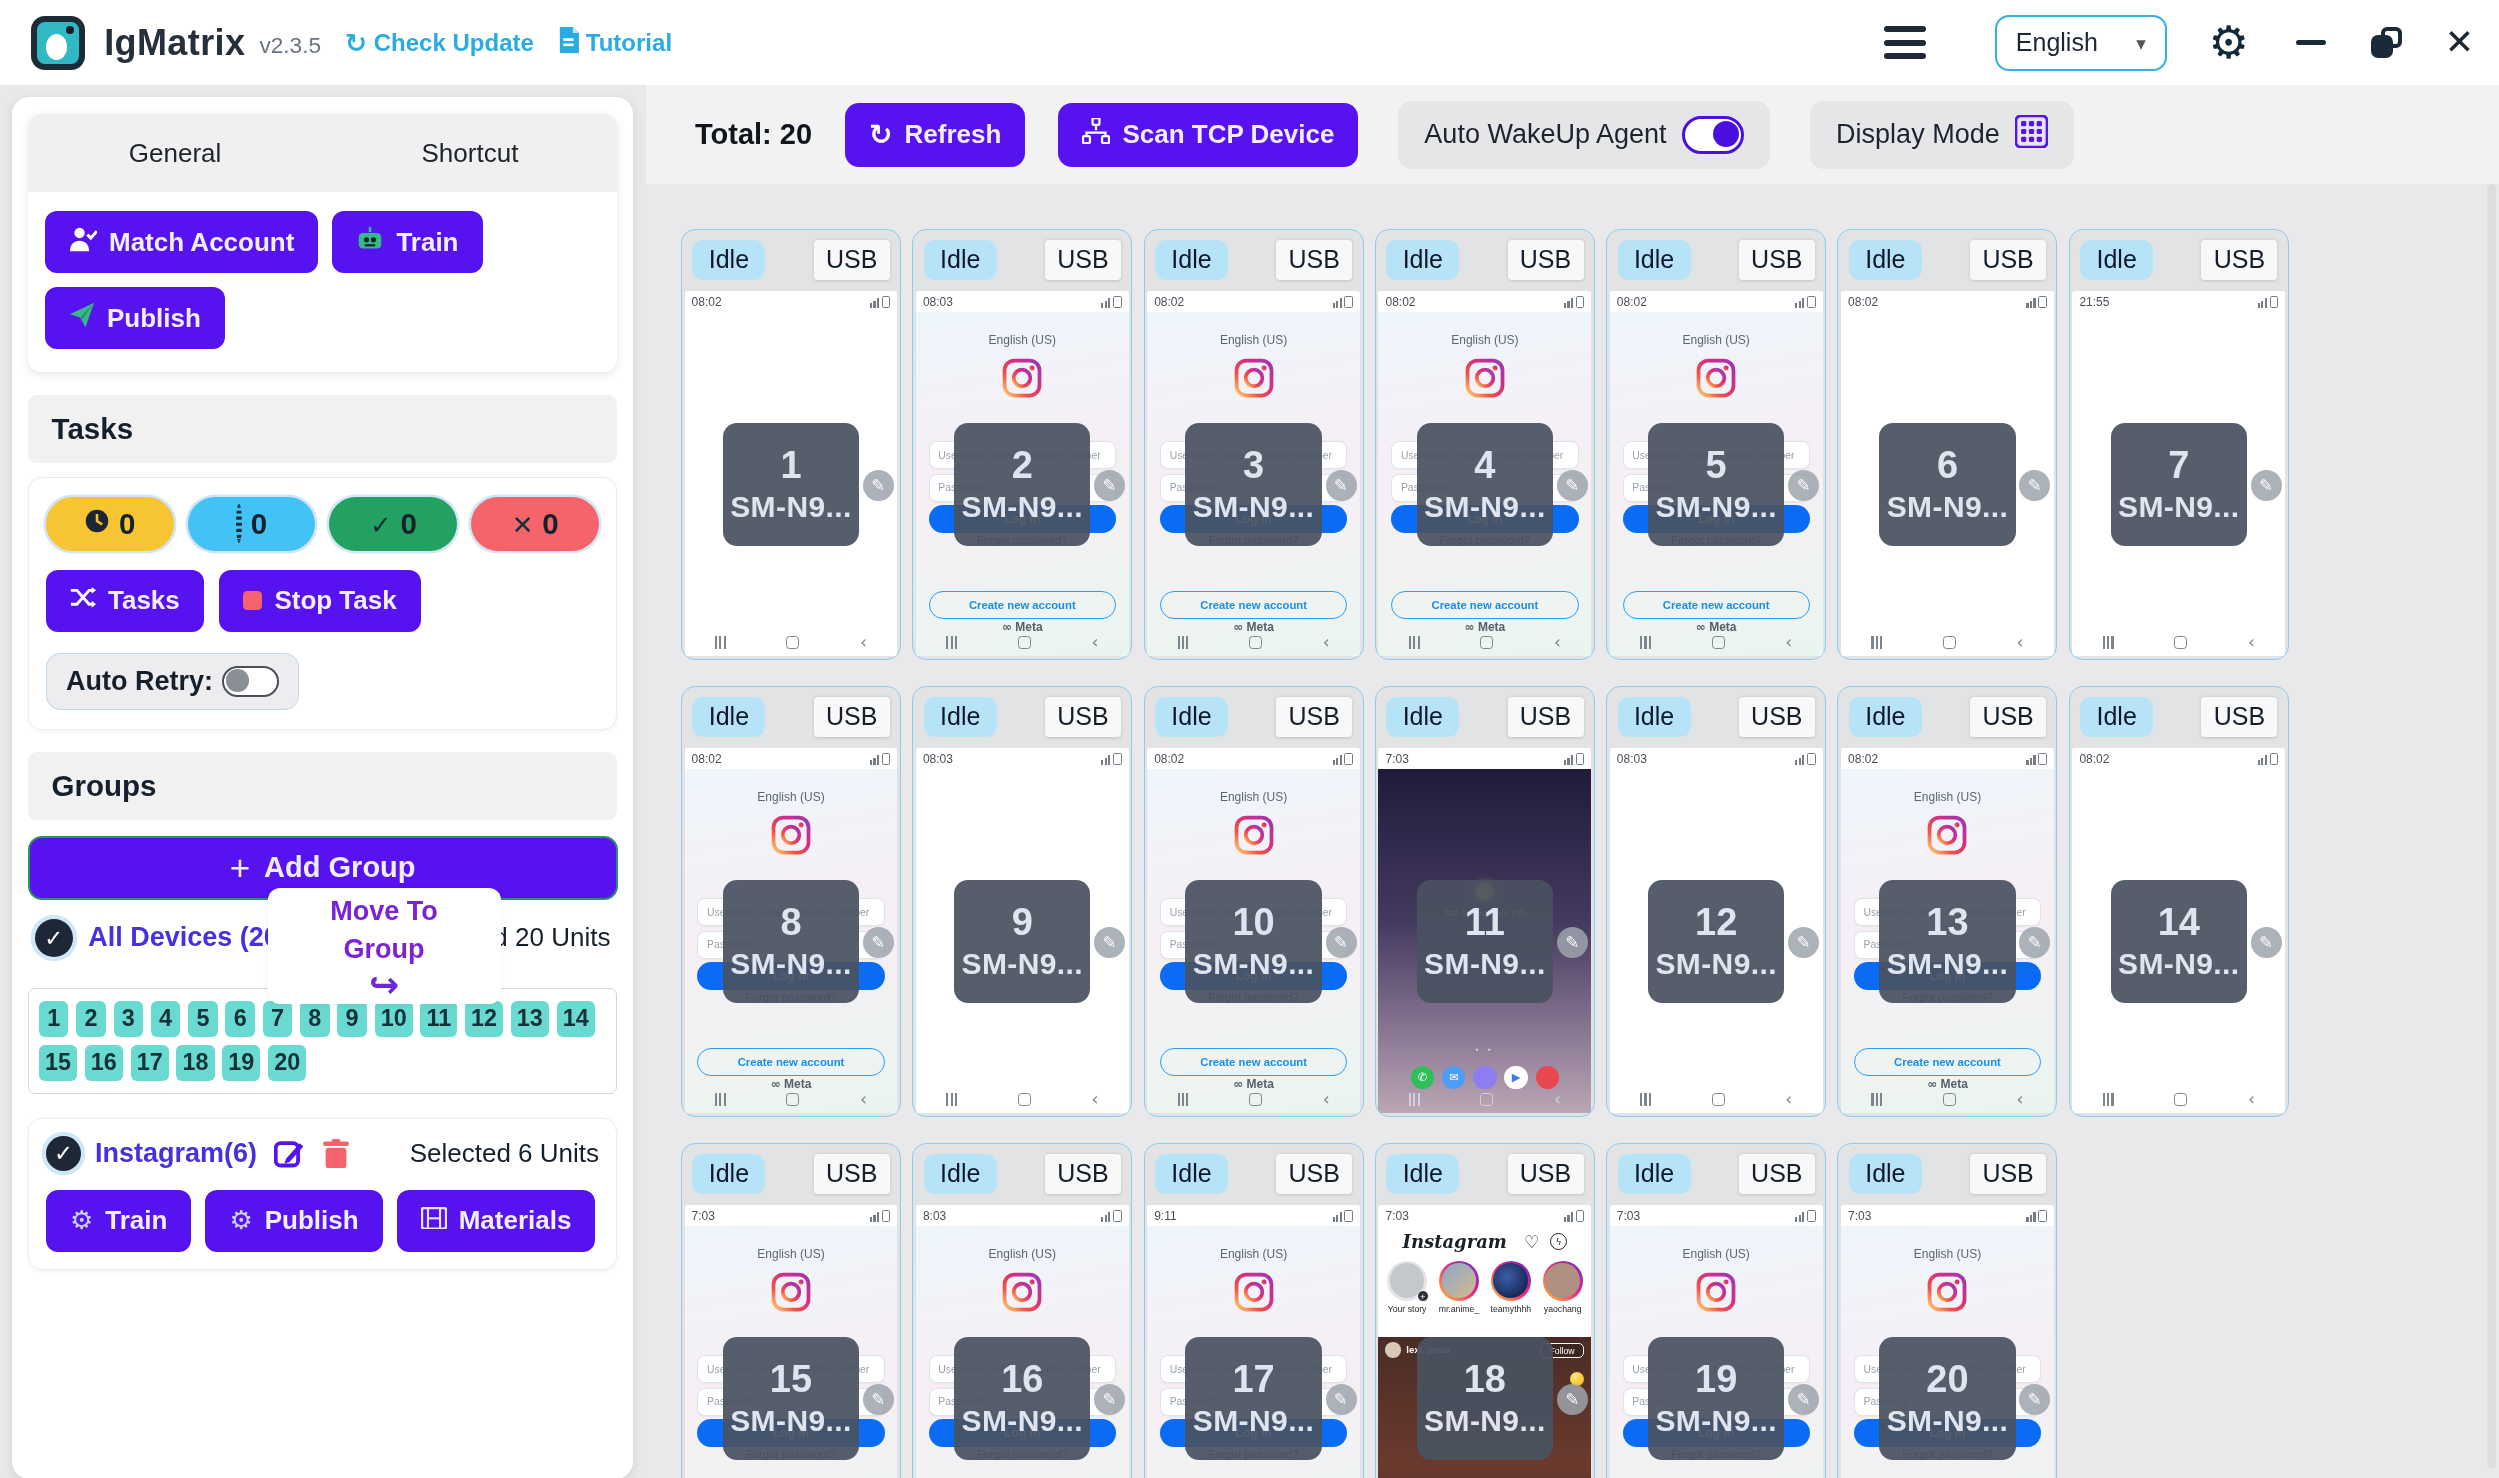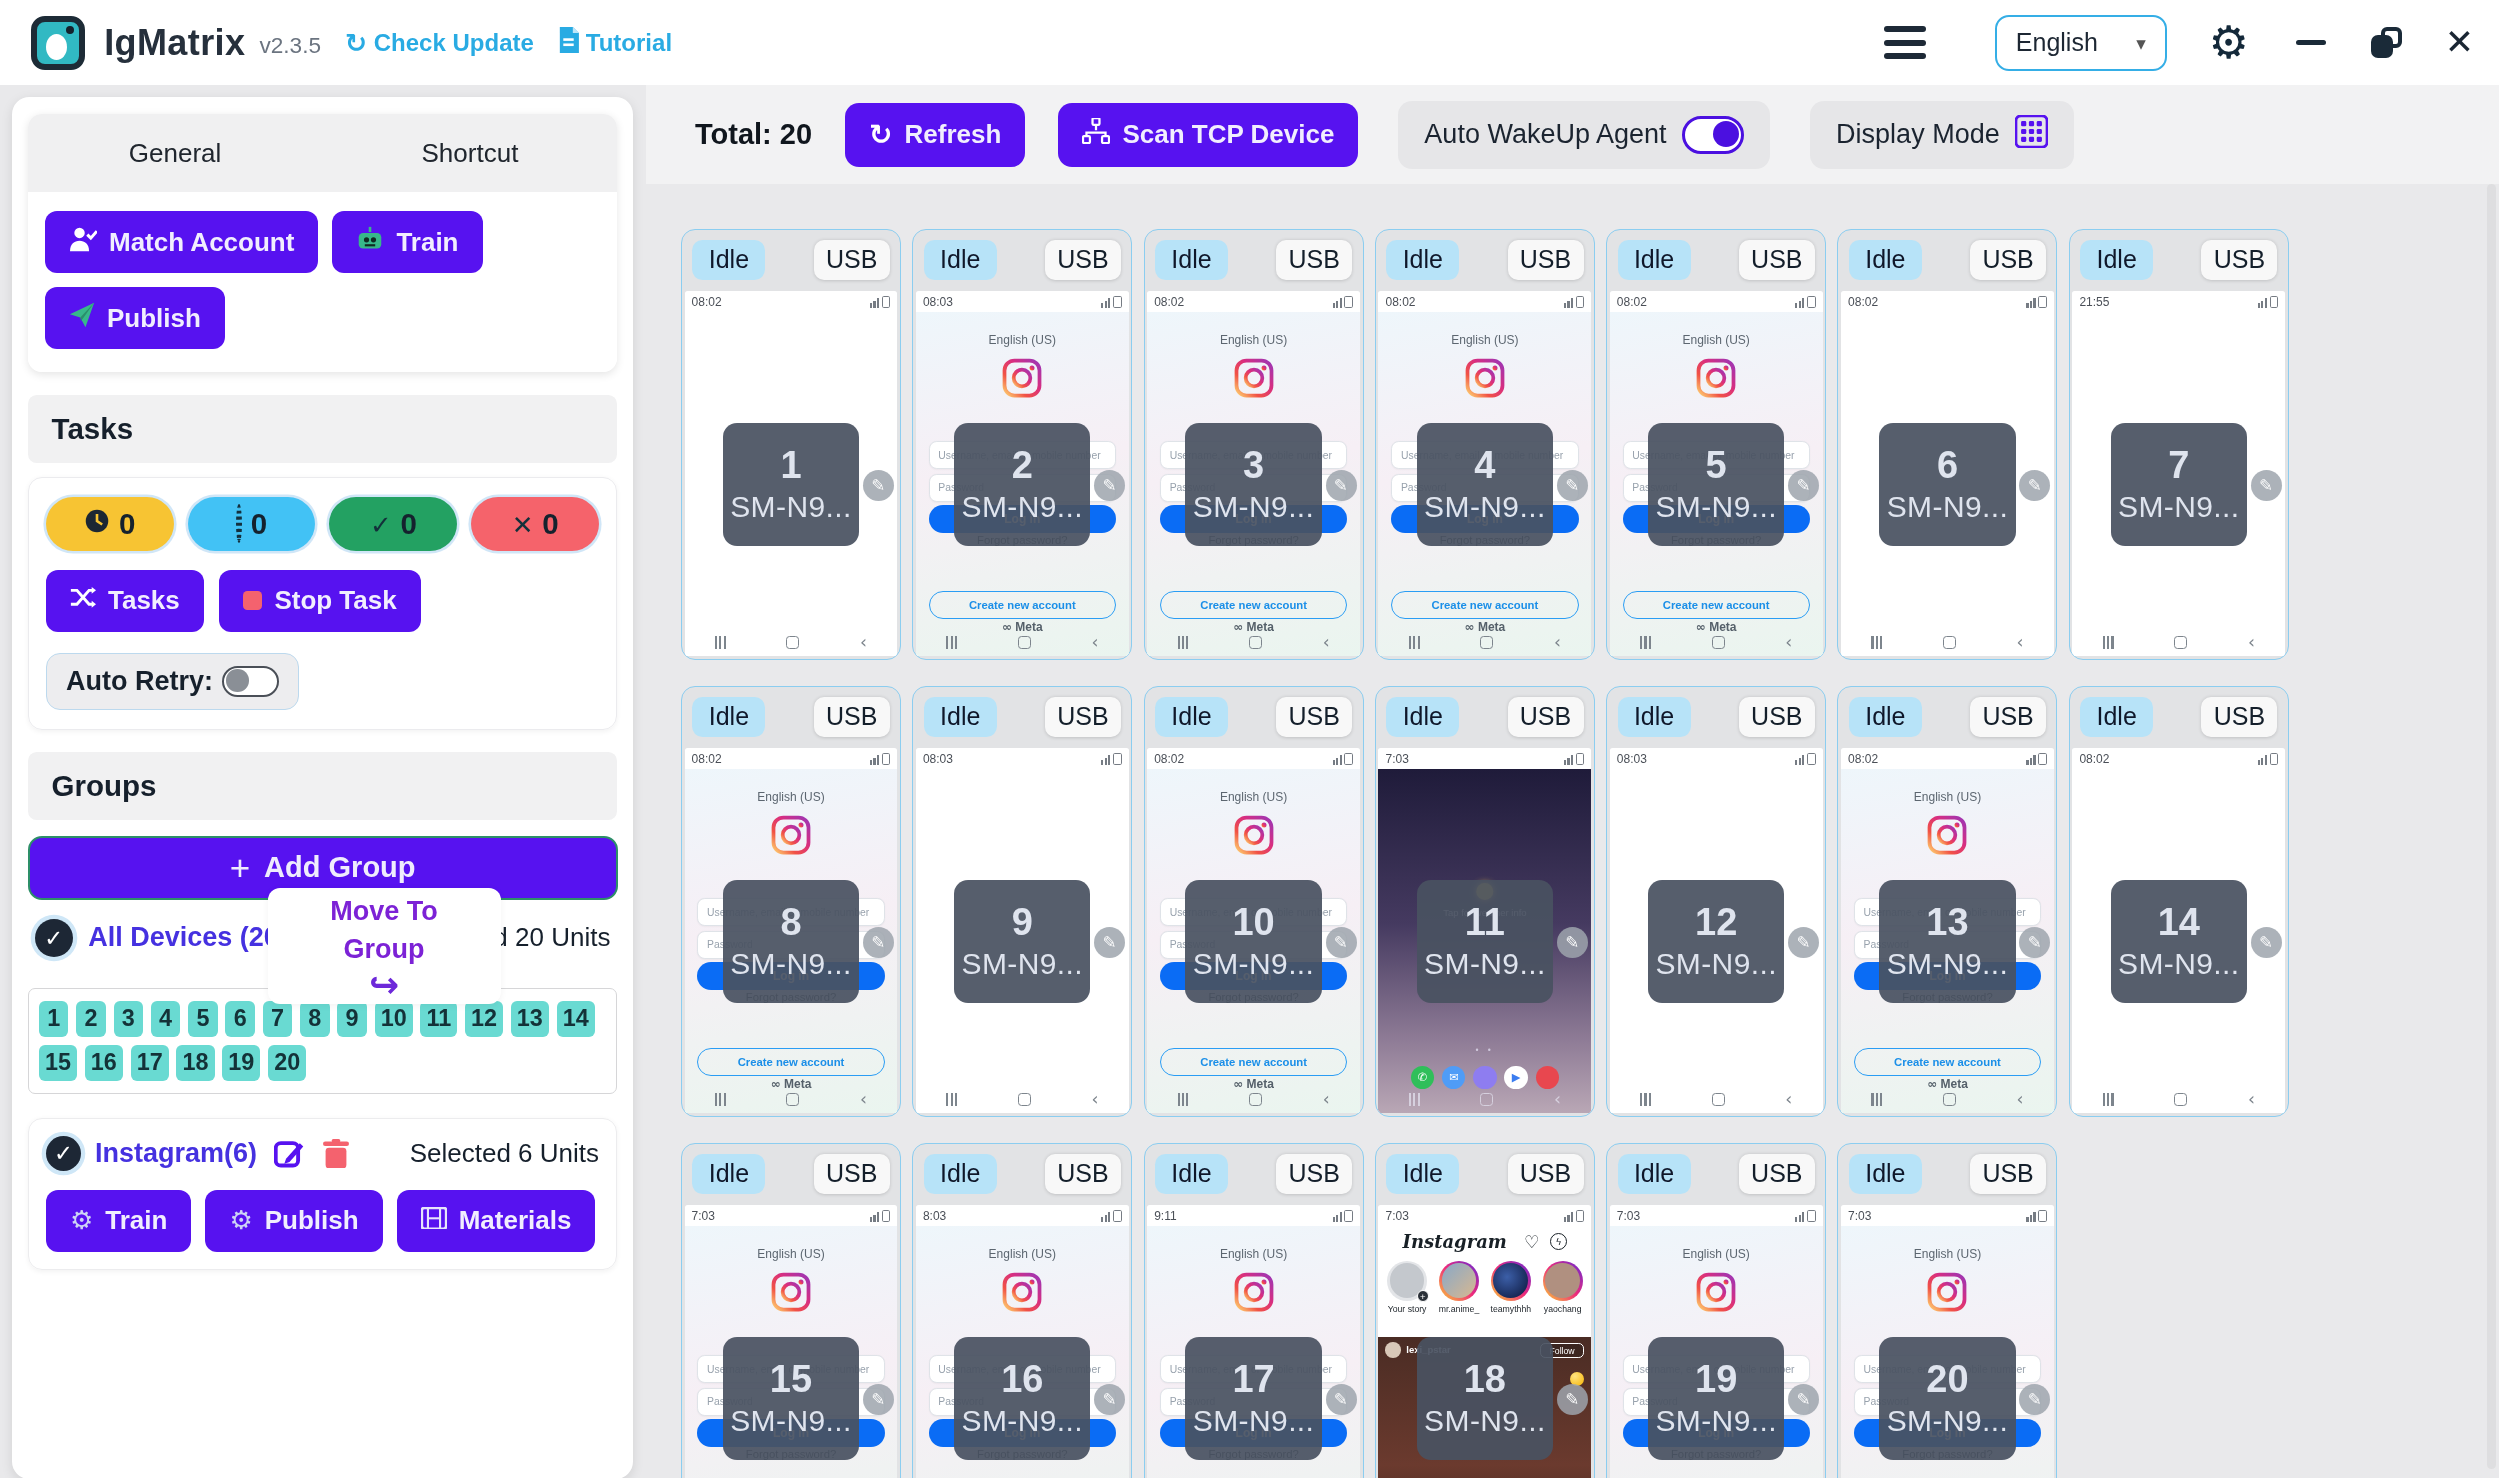--- a/index.html
+++ b/index.html
@@ -81,21 +81,21 @@
   .tbar-toggle .knob { position:absolute; right:2.6px; top:2.6px; width:26px; height:26px; border-radius:50%; background:#4b10e0; }
 
   .scroll-track { position:absolute; right:3.5px; top:184px; width:8.7px; height:1285px; background:#dedee0; border-radius:4.3px; }
 
   .grid { position:absolute; left:681px; top:229px; display:grid; grid-template-columns:repeat(7,220px); gap:26px 11.3px; z-index:4; }
 
   
   .card { width:220px; height:431px; border:1.7px solid #8bcdf0; border-radius:14px; background:#e2e3e5; position:relative; overflow:hidden; }
   .chead { height:59px; display:flex; align-items:center; justify-content:space-between; padding:0 10.4px; }
   .idle-badge { width:73px; height:40px; background:#b7e3f8; color:#0f172a; border-radius:10.4px; font-size:25px; display:flex; align-items:center; justify-content:center; }
-  .usb-badge { width:76px; height:40px; background:#f8f8f8; color:#141f2b; border-radius:10px; font-size:25px; display:flex; align-items:center; justify-content:center; box-shadow:0 0.9px 3.5px rgba(0,0,0,0.15); }
+  .usb-badge { width:76px; height:40px; background:#f8f8f8; color:#141f2b; border-radius:4px; font-size:25px; display:flex; align-items:center; justify-content:center; box-shadow:0 0.9px 3.5px rgba(0,0,0,0.15); }
   .phone { position:absolute; left:2.6px; right:2.6px; top:61px; bottom:2.6px; background:#fff; border-radius:2.6px; overflow:hidden; }
   .sbar { height:21px; display:flex; align-items:center; justify-content:space-between; padding:0 7px; font-size:12px; color:#4a4f57; }
   .sbi { display:flex; align-items:flex-end; gap:2.6px; }
   .sbi .bars { display:flex; align-items:flex-end; gap:1.3px; }
   .sbi .bars i { display:block; width:2.2px; background:#767c84; }
   .sbi .batt { width:8.7px; height:12px; border:1.3px solid #767c84; border-radius:1.7px; }
   .scr { position:absolute; left:0; right:0; top:21px; bottom:0; }
 
   
   .scr.login { background:linear-gradient(170deg,#eef6fb 0%,#f6eff5 45%,#eaf5ef 100%); }
@@ -136,21 +136,21 @@
   .story .sname { font-size:8.7px; color:#22282e; white-space:nowrap; }
   .post { position:absolute; left:0; right:0; top:111px; bottom:0; background:linear-gradient(180deg,#4a2c24 0%,#6b3a2e 55%,#311b14 100%); }
   .post .ph { position:absolute; top:5.2px; left:7px; display:flex; align-items:center; gap:5.2px; }
   .post .pav { width:15.6px; height:15.6px; border-radius:50%; background:#d8c8b8; }
   .post .puser { font-size:9.5px; font-weight:bold; color:#fff; }
   .post .follow { position:absolute; top:6px; right:7px; border:1.3px solid #fff; border-radius:5.2px; padding:1.7px 8.7px; font-size:8.7px; color:#fff; background:rgba(20,20,20,0.3); }
   .post .emo { position:absolute; top:35px; right:7px; width:14px; height:14px; border-radius:50%; background:radial-gradient(circle at 35% 30%,#ffe382,#f7b500); }
 
   .overlay { position:absolute; left:18%; width:64%; top:36%; height:123px; background:rgba(73,82,97,0.93); border-radius:14px; display:flex; flex-direction:column; align-items:center; justify-content:center; gap:3.5px; color:#dfe4ee; z-index:6; }
   .onum { font-size:38px; font-weight:bold; }
-  .omodel { font-size:30px; font-weight:normal; letter-spacing:0.4px; }
+  .omodel { font-size:30px; font-weight:bold; letter-spacing:0.4px; }
   .edit-dot { position:absolute; right:3.5px; top:49%; width:31px; height:31px; border-radius:50%; background:rgba(158,164,173,0.85); color:#fff; font-size:16.5px; display:flex; align-items:center; justify-content:center; z-index:7; }
 </style>
 </head>
 <body>
 
 <svg width="0" height="0" style="position:absolute">
   <defs>
     <linearGradient id="igg" x1="0%" y1="100%" x2="100%" y2="0%">
       <stop offset="0%" stop-color="#fed373"></stop>
         <stop offset="30%" stop-color="#f15245"></stop>

